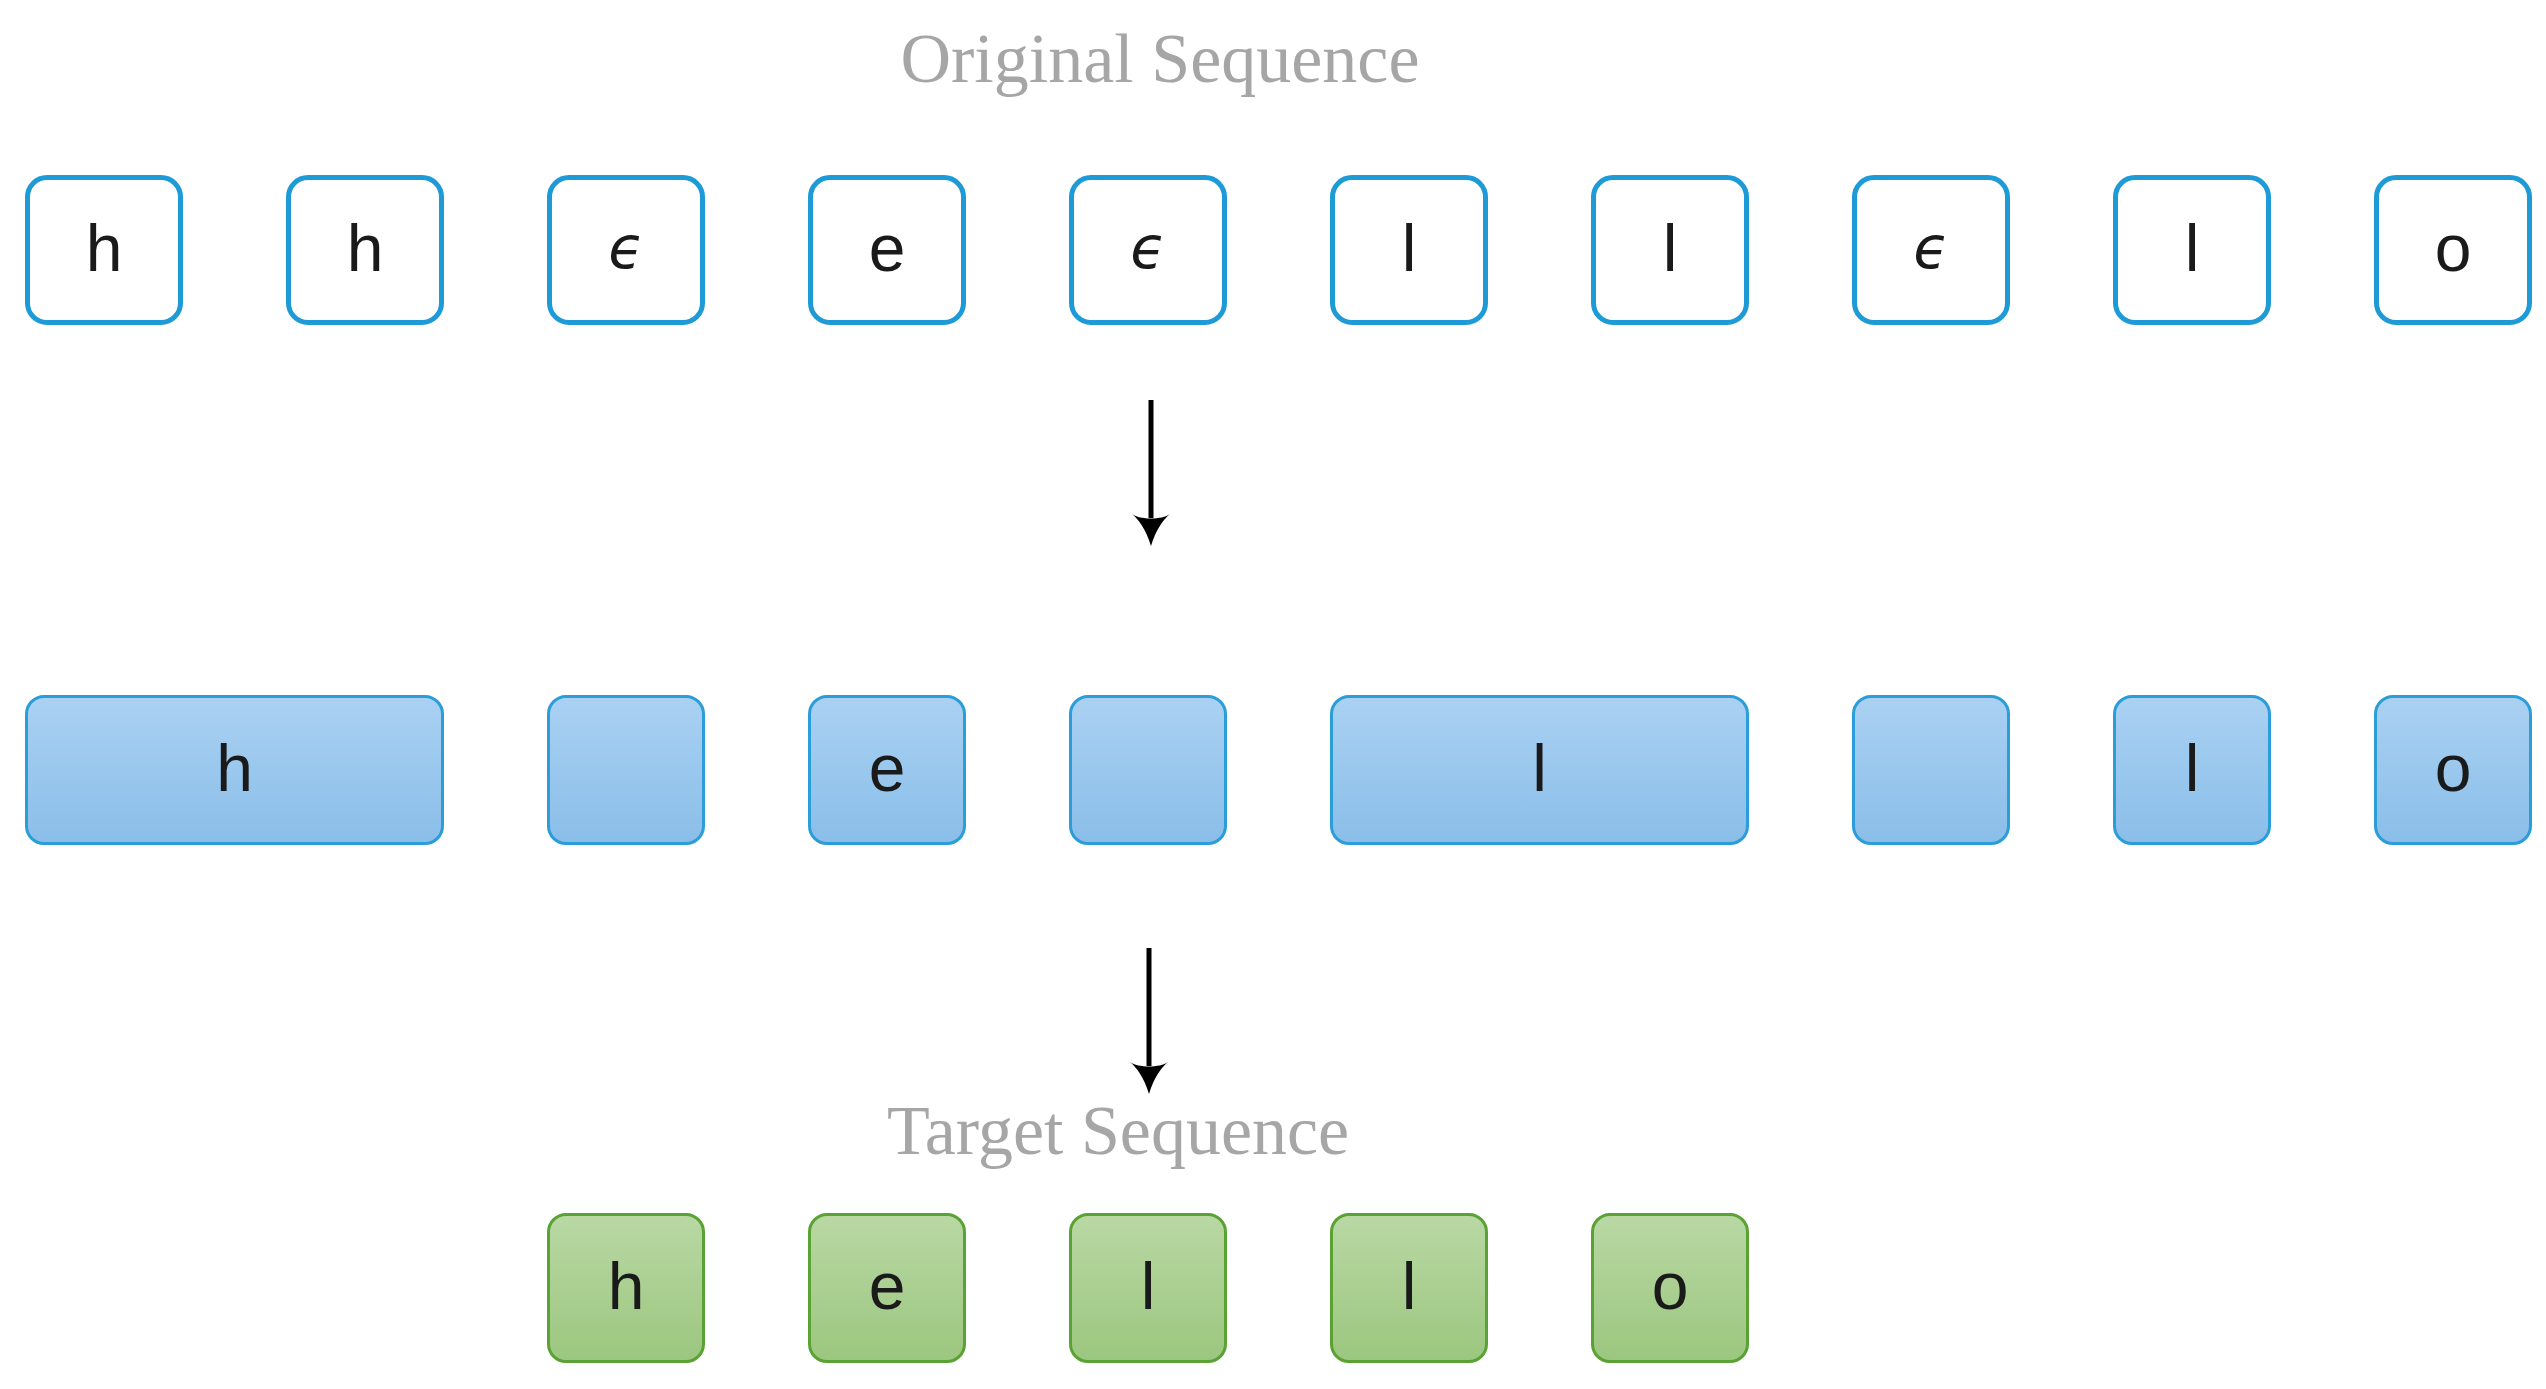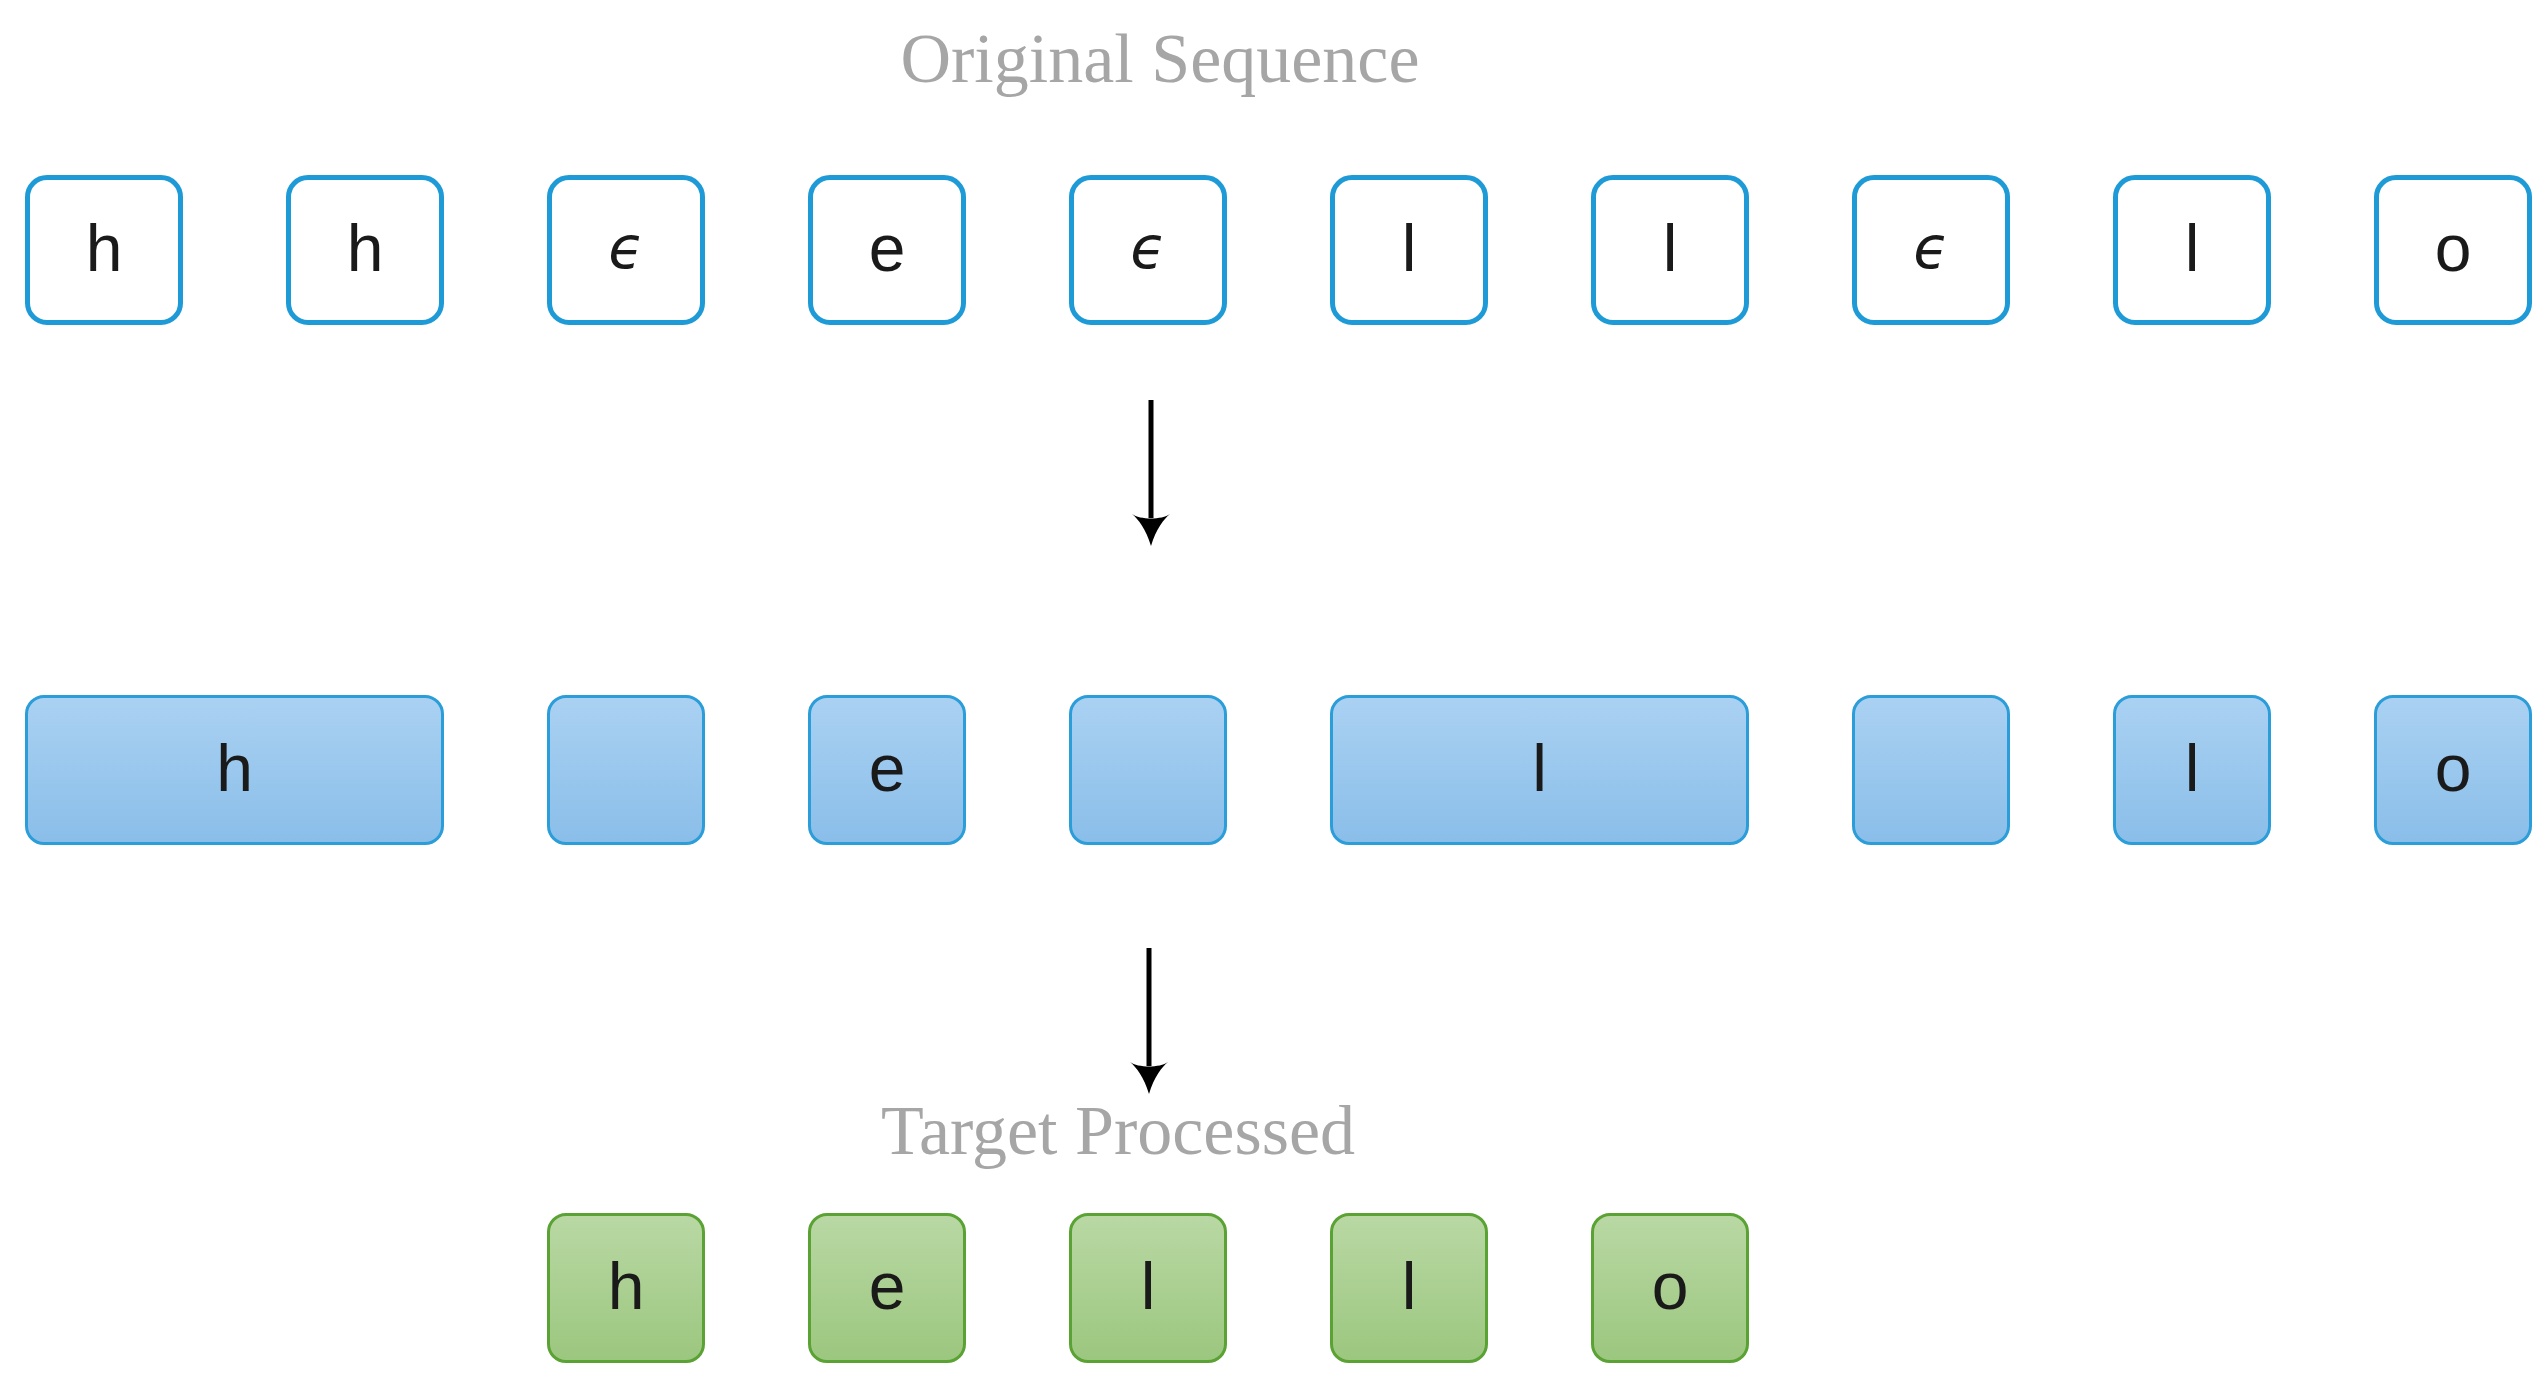--- a/index.html
+++ b/index.html
@@ -146,21 +146,21 @@
       <div class="cell processed" style="grid-column: 10 / span 1;">
         <span class="glyph">o</span>
       </div>
     </div>
 
   <svg class="arrow arrow-2" width="46" height="150" viewBox="0 0 46 150">
     <line x1="23" y1="2" x2="23" y2="120" stroke="#000000" stroke-width="5"></line>
     <path d="M23,148 C18,131 10,121 4,116 C12,122 34,122 42,116 C36,121 28,131 23,148 Z" fill="#000000"></path>
   </svg>
 
-  <div class="title t-target">Target Processed</div>
+  <div class="title t-target">Target Sequence</div>
 
   <div class="row row-target">
       <div class="cell target" style="grid-column: 3 / span 1;">
         <span class="glyph">h</span>
       </div>
       <div class="cell target" style="grid-column: 4 / span 1;">
         <span class="glyph">e</span>
       </div>
       <div class="cell target" style="grid-column: 5 / span 1;">
         <span class="glyph">l</span>

